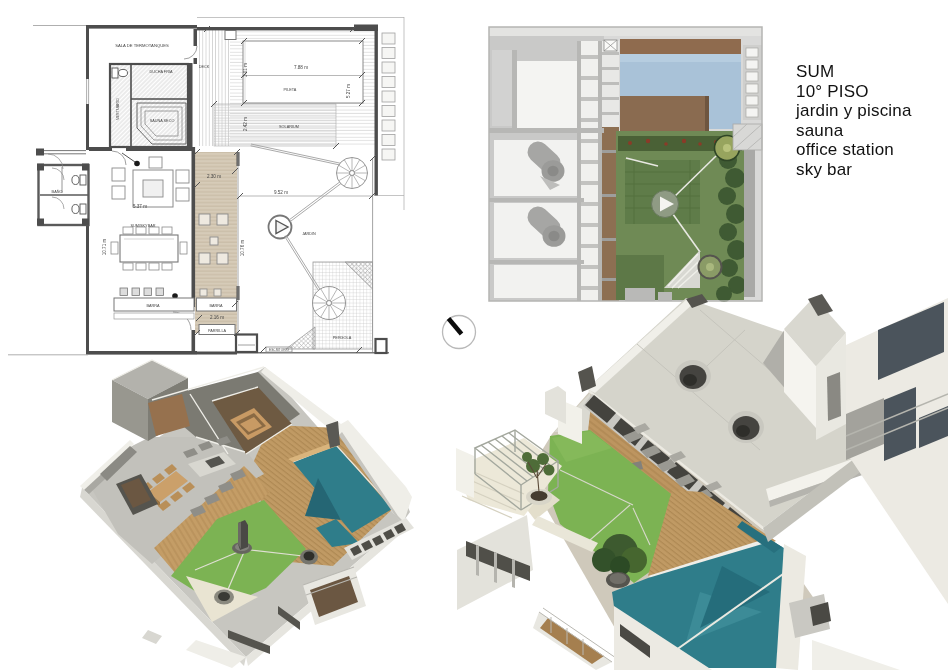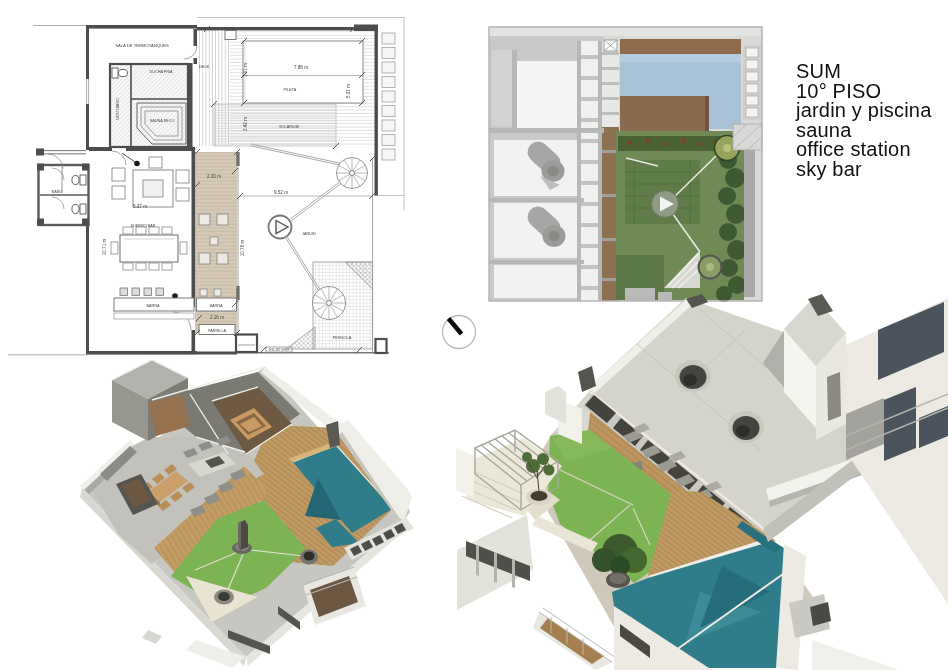--- a/index.html
+++ b/index.html
@@ -1,19 +1,19 @@
 <!DOCTYPE html>
 <html><head>
 <meta charset="utf-8">
 <style>
 html,body{margin:0;padding:0;background:#ffffff;width:948px;height:670px;overflow:hidden;}
 body{font-family:"Liberation Sans",sans-serif;}
 #sheet{position:relative;width:948px;height:670px;}
 svg{position:absolute;left:0;top:0;}
-.txt{position:absolute;left:796px;top:62px;font-size:20px;line-height:19.5px;color:#111;letter-spacing:0.2px;}
+.txt{position:absolute;left:796px;top:62px;font-size:17px;line-height:19.5px;color:#111;letter-spacing:0.2px;}
 </style>
 </head>
 <body>
 <div id="sheet">
 <svg width="948" height="670" viewBox="0 0 948 670">
 <defs>
 <pattern id="hatchV" width="3.2" height="8" patternUnits="userSpaceOnUse">
           <line x1="1.2" y1="0" x2="1.2" y2="8" stroke="#c2c2c2" stroke-width="0.7"></line>
         </pattern>
 <pattern id="hatchH" width="8" height="3.4" patternUnits="userSpaceOnUse">

